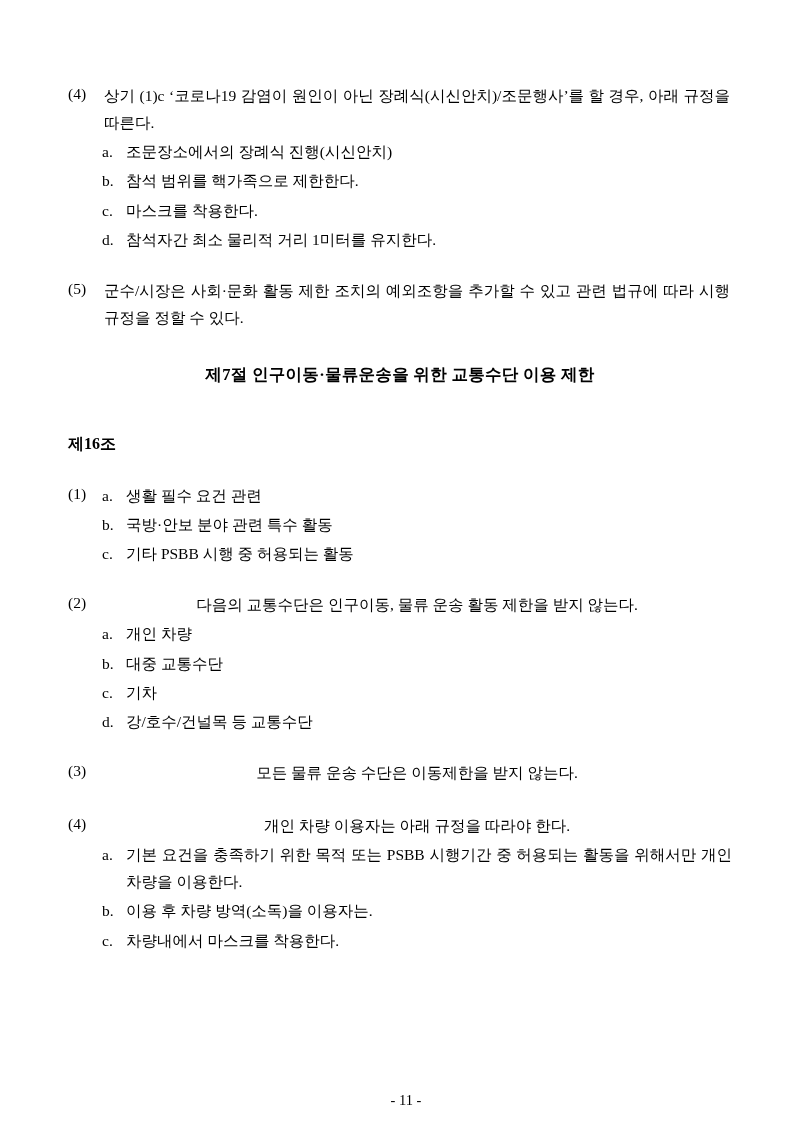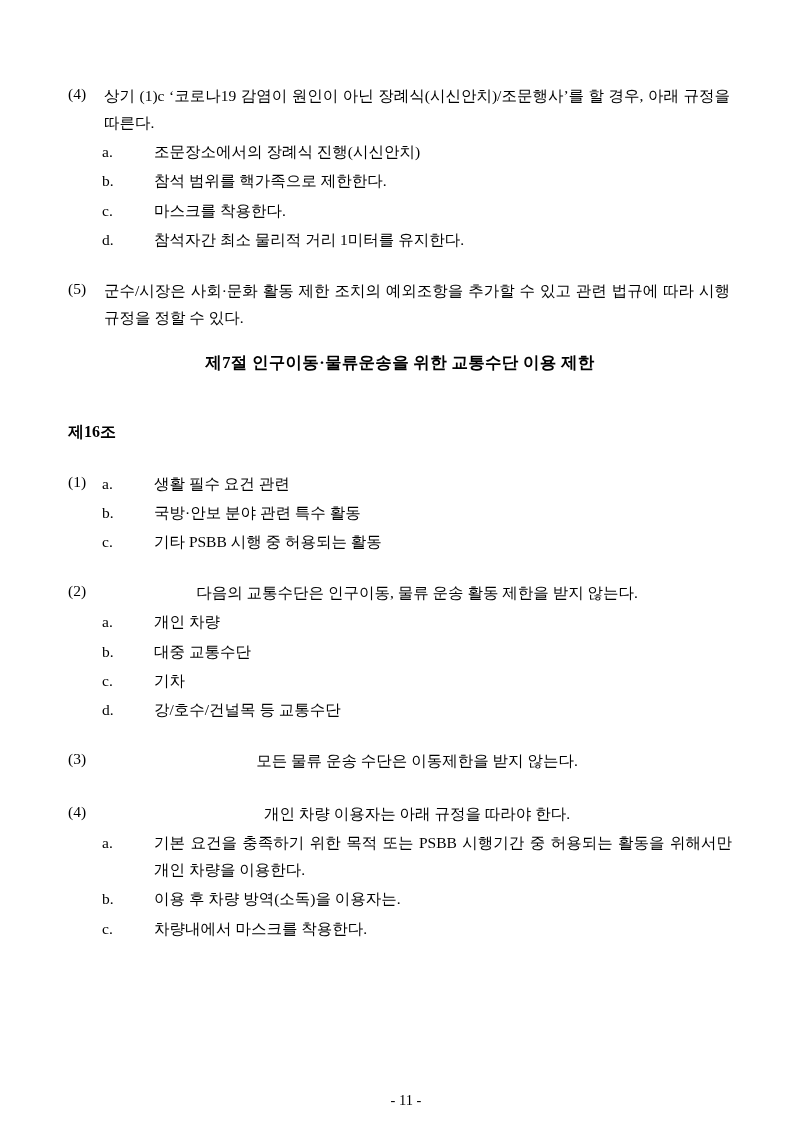--- a/index.html
+++ b/index.html
@@ -66,31 +66,30 @@
   }
   .subitem-marker {
     flex: 0 0 auto;
     width: 24px;
   }
   .subitem-text {
     flex: 1 1 auto;
     min-width: 0;
     text-align: justify;
     text-justify: inter-word;
-    margin-left: 28px;
   }
   .subitem-text.nojustify {
     text-align: left;
   }
 
   .section-heading {
     text-align: center;
     font-weight: bold;
     font-size: 16.5px;
-    margin: 16px 0 0 0;
+    margin: 28px 0 0 0;
     letter-spacing: 0.3px;
   }
   .article-heading {
     font-weight: bold;
     font-size: 16px;
     margin: 40px 0 16px 0;
   }
   .group {
     margin-top: 22px;
   }

